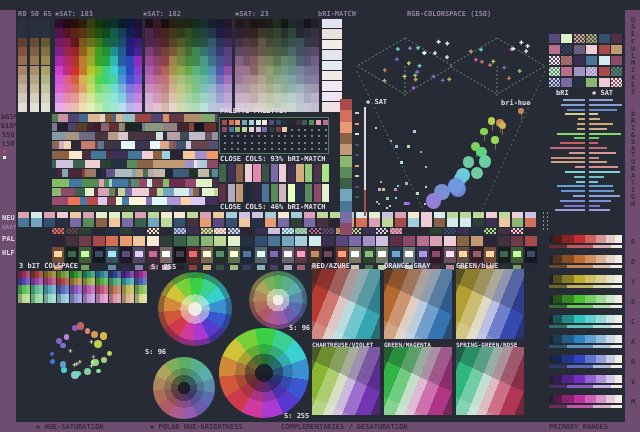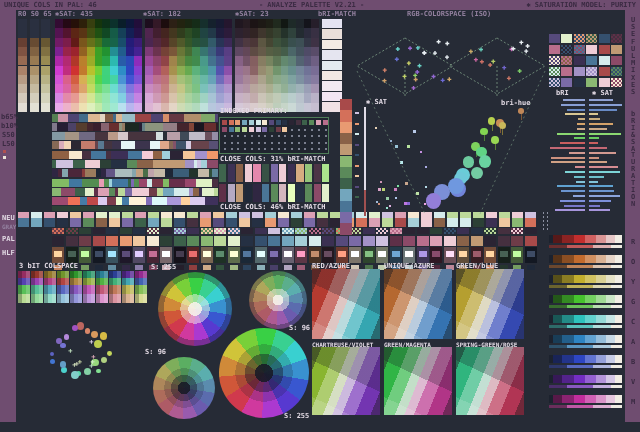--- a/index.html
+++ b/index.html
@@ -15,58 +15,59 @@
   #topbar{left:0;top:0;width:640px;height:10px;display:flex;align-items:center;
           justify-content:space-between;padding:0 4px;font-weight:700;font-size:7px;color:#3a2a42}
   #bottombar{left:0;top:422px;width:640px;height:10px}
   #bottombar .lbl{top:2px;color:#3a2a42}
 </style>
 </head>
 <body>
 
 <div id="screen">
 
-  <div class="bar" id="topbar">
-    <span>UNIQUE COLS IN PAL: 46</span>
-    <span>- ANALYZE PALETTE V2.21 -</span>
-    <span>✱ SATURATION MODEL: PURITY</span>
-  </div>
   <div class="bar" style="left:0;top:10px;width:16px;height:412px"></div>
   <div class="bar" style="left:625px;top:10px;width:15px;height:412px"></div>
+  <div class="bar" id="bottombar">
+    <span class="lbl" style="left:36px">✱ HUE-SATURATION</span>
+    <span class="lbl" style="left:150px">✱ POLAR HUE-bRIGHTNESS</span>
+    <span class="lbl" style="left:281px">COMPLEMENTARIES / DESATURATION</span>
+    <span class="lbl" style="left:549px">PRIMARY RANGES</span>
+  </div>
 
   <span class="lbl dim" style="left:18px;top:11px">R0 S0 65</span>
-  <span class="lbl dim" style="left:55px;top:11px">✱SAT: 435</span>
+  <span class="lbl dim" style="left:55px;top:11px">✱SAT: 183</span>
   <span class="lbl dim" style="left:143px;top:11px">✱SAT: 182</span>
   <span class="lbl dim" style="left:235px;top:11px">✱SAT: 23</span>
   <span class="lbl dim" style="left:318px;top:11px">bRI-MATCH</span>
   <span class="lbl dim" style="left:407px;top:11px">RGB-COLORSPACE (ISO)</span>
 
   <span class="lbl dk" style="left:1px;top:114px">b65%</span>
   <span class="lbl dk" style="left:1px;top:123px">b10%</span>
   <span class="lbl dk" style="left:2px;top:132px">S50</span>
   <span class="lbl dk" style="left:2px;top:141px">L50</span>
 
-  <span class="lbl" style="left:220px;top:108px">INDEXED PRIMARY:</span>
-  <span class="lbl" style="left:220px;top:156px">CLOSE COLS: 31% bRI-MATCH</span>
+  <span class="lbl" style="left:220px;top:108px">PALETTE PALETTE:</span>
+  <span class="lbl" style="left:220px;top:156px">CLOSE COLS: 93% bRI-MATCH</span>
   <span class="lbl" style="left:220px;top:204px">CLOSE COLS: 46% bRI-MATCH</span>
 
   <span class="lbl" style="left:2px;top:215px">NEU</span>
   <span class="lbl dim tiny" style="left:2px;top:224px">GRAY</span>
   <span class="lbl" style="left:2px;top:236px">PAL</span>
   <span class="lbl" style="left:2px;top:250px">HLF</span>
 
   <span class="lbl" style="left:19px;top:263px">3 bIT COLSPACE</span>
 
   <span class="lbl" style="left:151px;top:264px">S: 255</span>
   <span class="lbl" style="left:289px;top:325px">S: 96</span>
   <span class="lbl" style="left:145px;top:349px">S: 96</span>
   <span class="lbl" style="left:284px;top:413px">S: 255</span>
 
   <span class="lbl" style="left:312px;top:263px">RED/AZURE</span>
-  <span class="lbl" style="left:384px;top:263px">UNIQUE/AZURE</span>
+  <span class="lbl" style="left:384px;top:263px">ORANGE/GRAY</span>
   <span class="lbl" style="left:456px;top:263px">GREEN/bLUE</span>
   <span class="lbl" style="left:312px;top:341px;font-size:6px">CHARTREUSE/VIOLET</span>
   <span class="lbl" style="left:384px;top:341px;font-size:6px">GREEN/MAGENTA</span>
   <span class="lbl" style="left:456px;top:341px;font-size:6px">SPRING-GREEN/ROSE</span>
 
   <span class="lbl" style="left:366px;top:99px">✱ SAT</span>
   <span class="lbl" style="left:501px;top:100px">bri-hue</span>
   <span class="lbl" style="left:556px;top:90px">bRI</span>
   <span class="lbl" style="left:592px;top:90px">✱ SAT</span>
 

